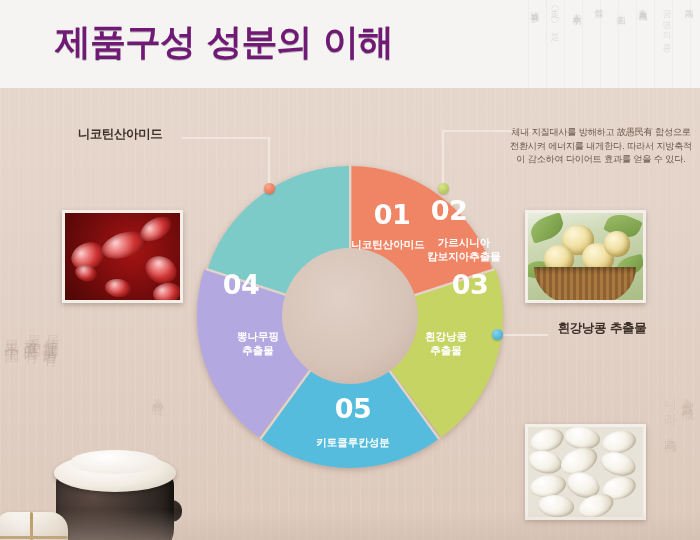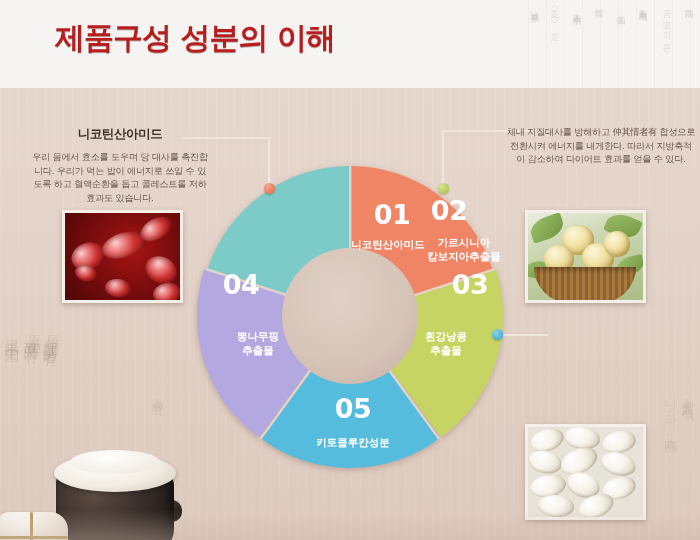--- a/index.html
+++ b/index.html
@@ -23,21 +23,21 @@
     position:absolute;top:-4px;width:1px;height:96px;background:rgba(120,115,110,.10);
   }
   .header-bg .gly{
     position:absolute;color:rgba(110,104,98,.30);
     font-size:9px;line-height:10px;
     font-family:"DejaVu Serif","Liberation Serif",serif;
     writing-mode:vertical-rl;letter-spacing:1px;white-space:pre;
   }
   .title{
     position:absolute;left:55px;top:18px;
-    font-size:30px;font-weight:bold;color:#b91c1c;
+    font-size:36px;font-weight:bold;color:#701a75;
     letter-spacing:-1px;
     font-family:"DejaVu Sans","Liberation Sans",sans-serif;
     text-shadow:0 1px 0 rgba(0,0,0,.25);
   }
 
   
   .body-area{
     position:absolute;left:0;top:88px;width:700px;height:452px;
     background:
       linear-gradient(180deg,#e6d7cc 0%,#e2d1c6 45%,#ddcabd 100%);
@@ -317,25 +317,25 @@
         <div class="bean" style="left:2px;top:48px;width:36px;height:22px;transform:rotate(-10deg);"></div>
         <div class="bean" style="left:38px;top:46px;width:34px;height:24px;transform:rotate(22deg);"></div>
         <div class="bean" style="left:74px;top:50px;width:34px;height:22px;transform:rotate(-16deg);"></div>
         <div class="bean" style="left:10px;top:68px;width:36px;height:22px;transform:rotate(6deg);"></div>
         <div class="bean" style="left:50px;top:68px;width:36px;height:22px;transform:rotate(-20deg);"></div>
       </div>
     </div>
 
     <div class="callout c-left" style="top:38px;">
       <div class="c-title">니코틴산아미드</div>
-      <div class="c-body">우리 몸에서 효소를 도우며 당 대사를 촉진합니다. 우리가 먹는 밥이 에너지로 쓰일 수 있도록 하고 혈액순환을 돕고 콜레스트롤 저하효과도 있습니다.</div>
     </div>
 
     <div class="callout c-tr" style="top:30px;">
-      <div class="c-body">체내 지질대사를 방해하고 仲其情者有 합성으로 전환시켜 에너지를 내게한다. 따라서 지방축적이 감소하여 다이어트 효과를 얻을 수 있다.</div>
+      <div class="c-body">체내 지질대사를 방해하고 故愚民有 합성으로 전환시켜 에너지를 내게한다. 따라서 지방축적이 감소하여 다이어트 효과를 얻을 수 있다.</div>
     </div>
 
     <div class="callout c-br" style="top:232px;">
+      <div class="c-title">흰강낭콩 추출물</div>
     </div>
 
     <div class="bottom-fade"></div>
   </div>
 </div>
 
 </body></html>

